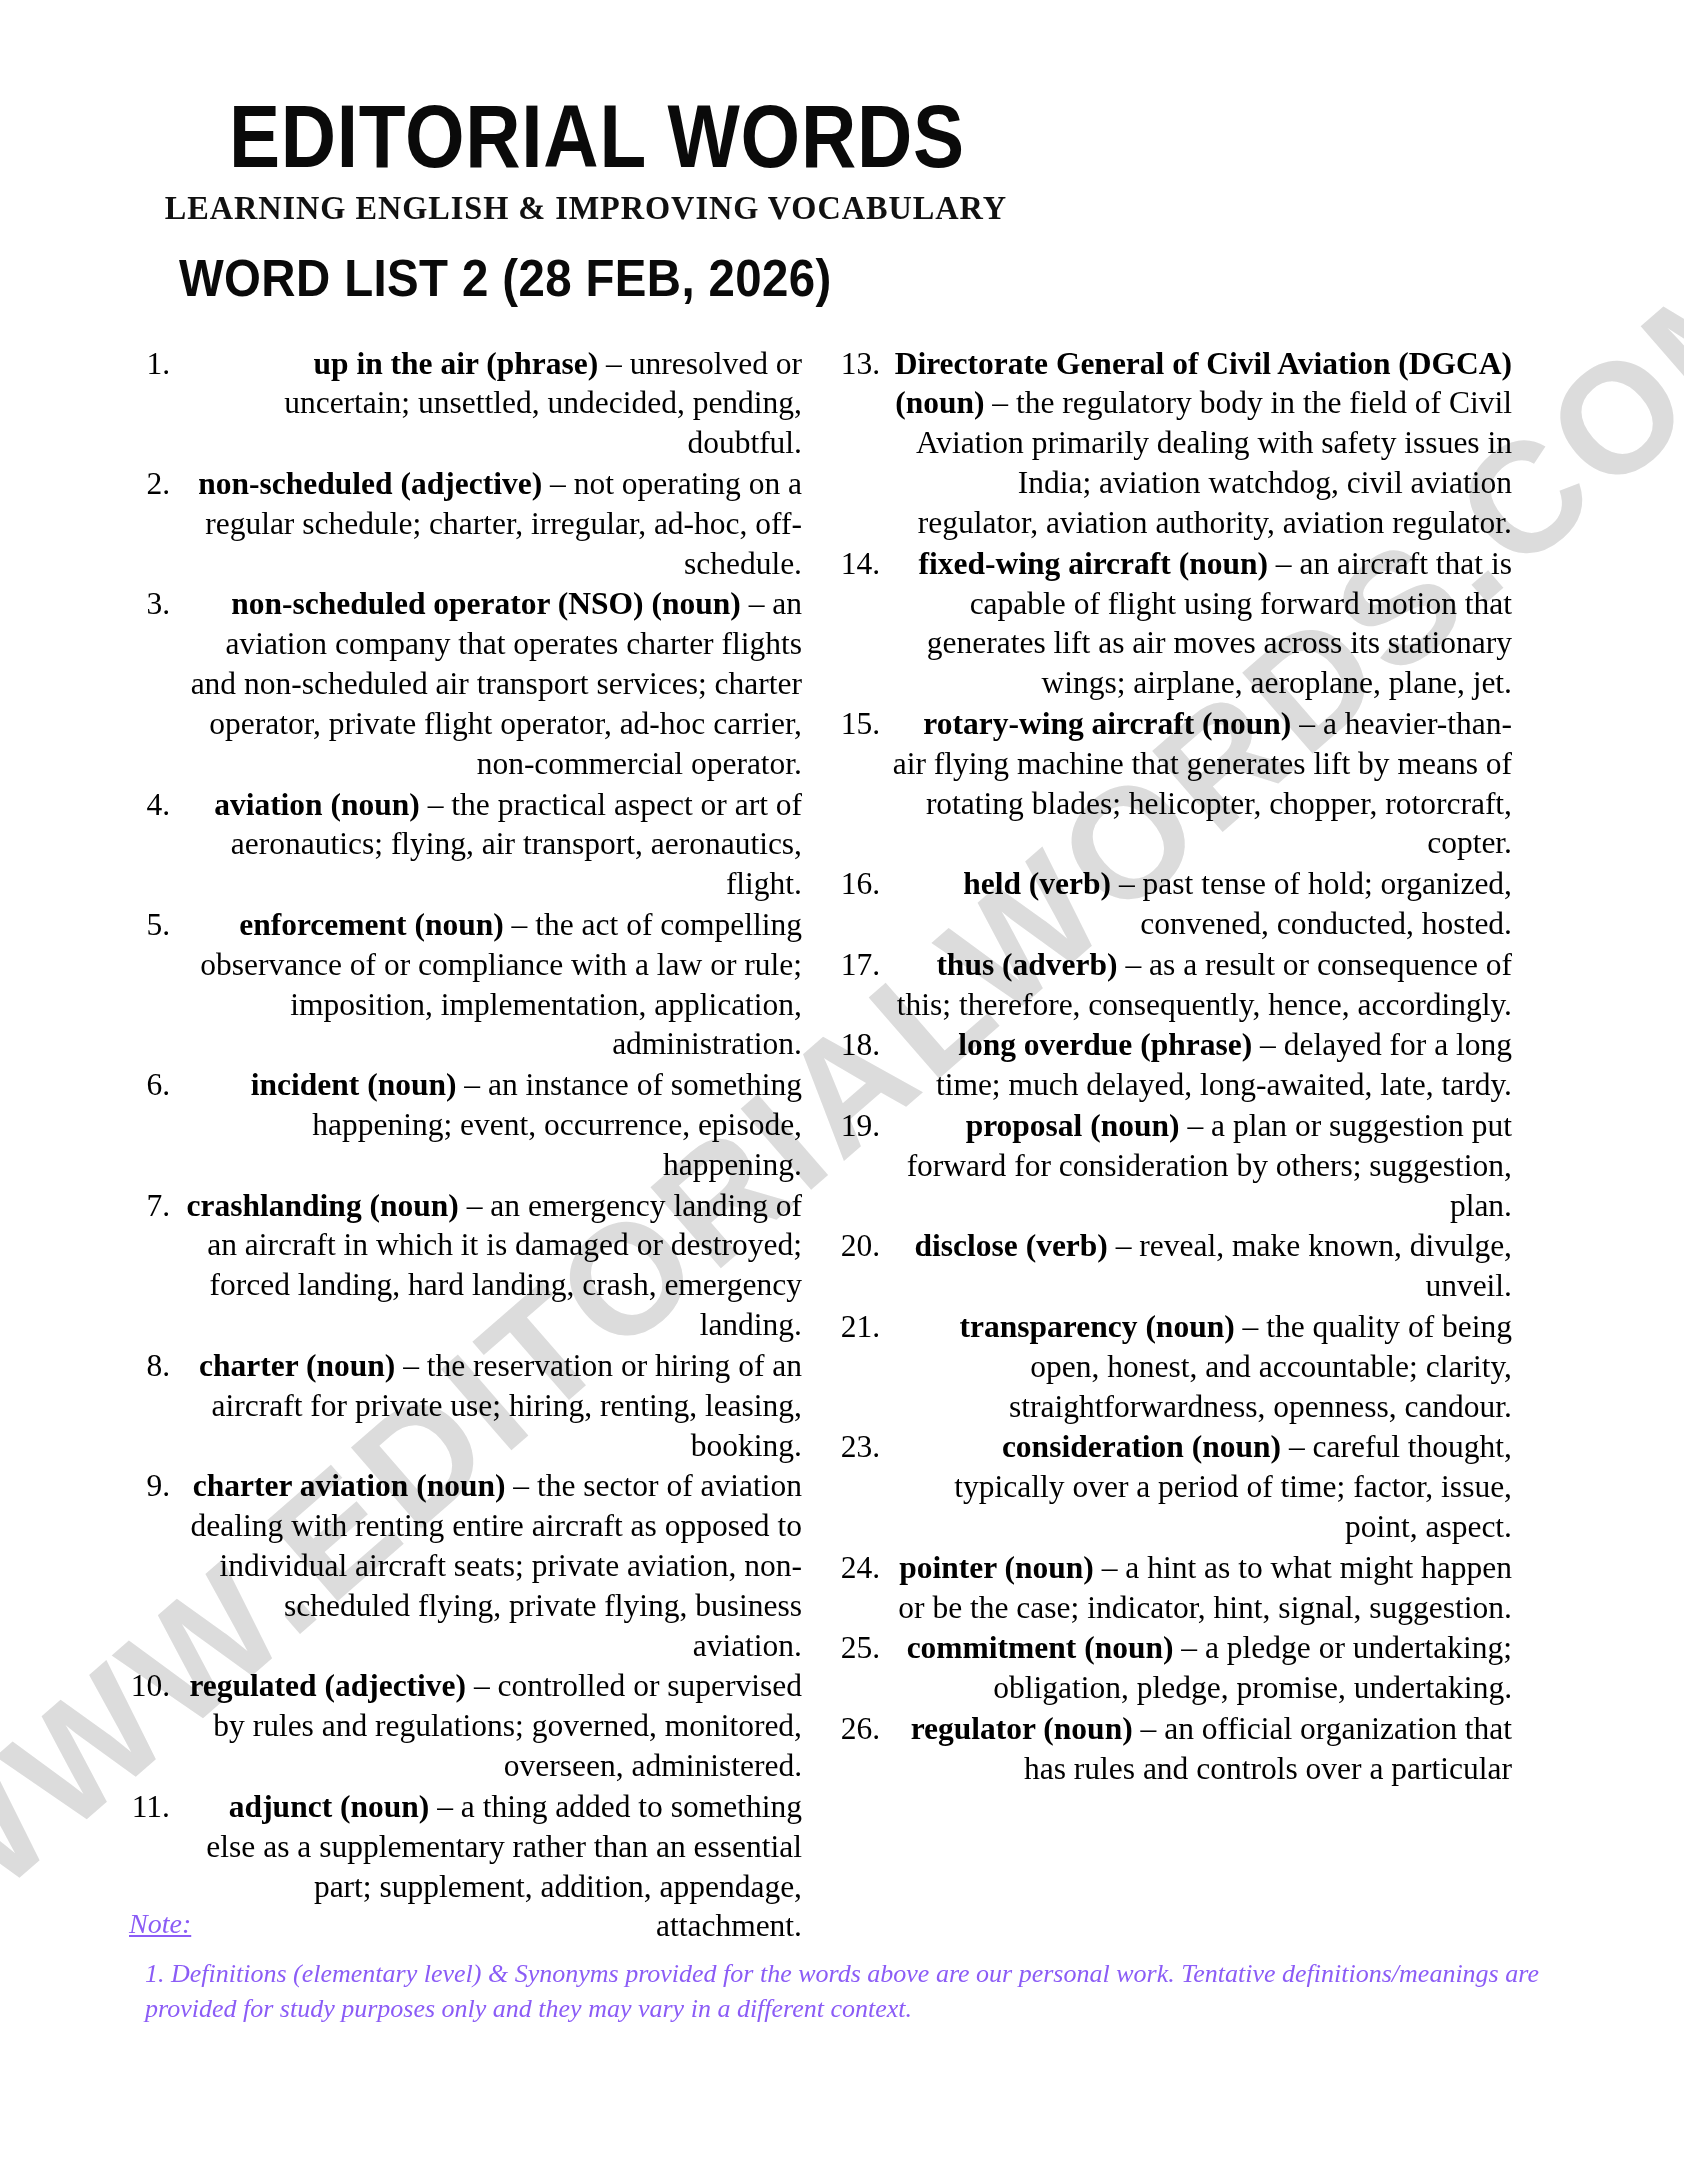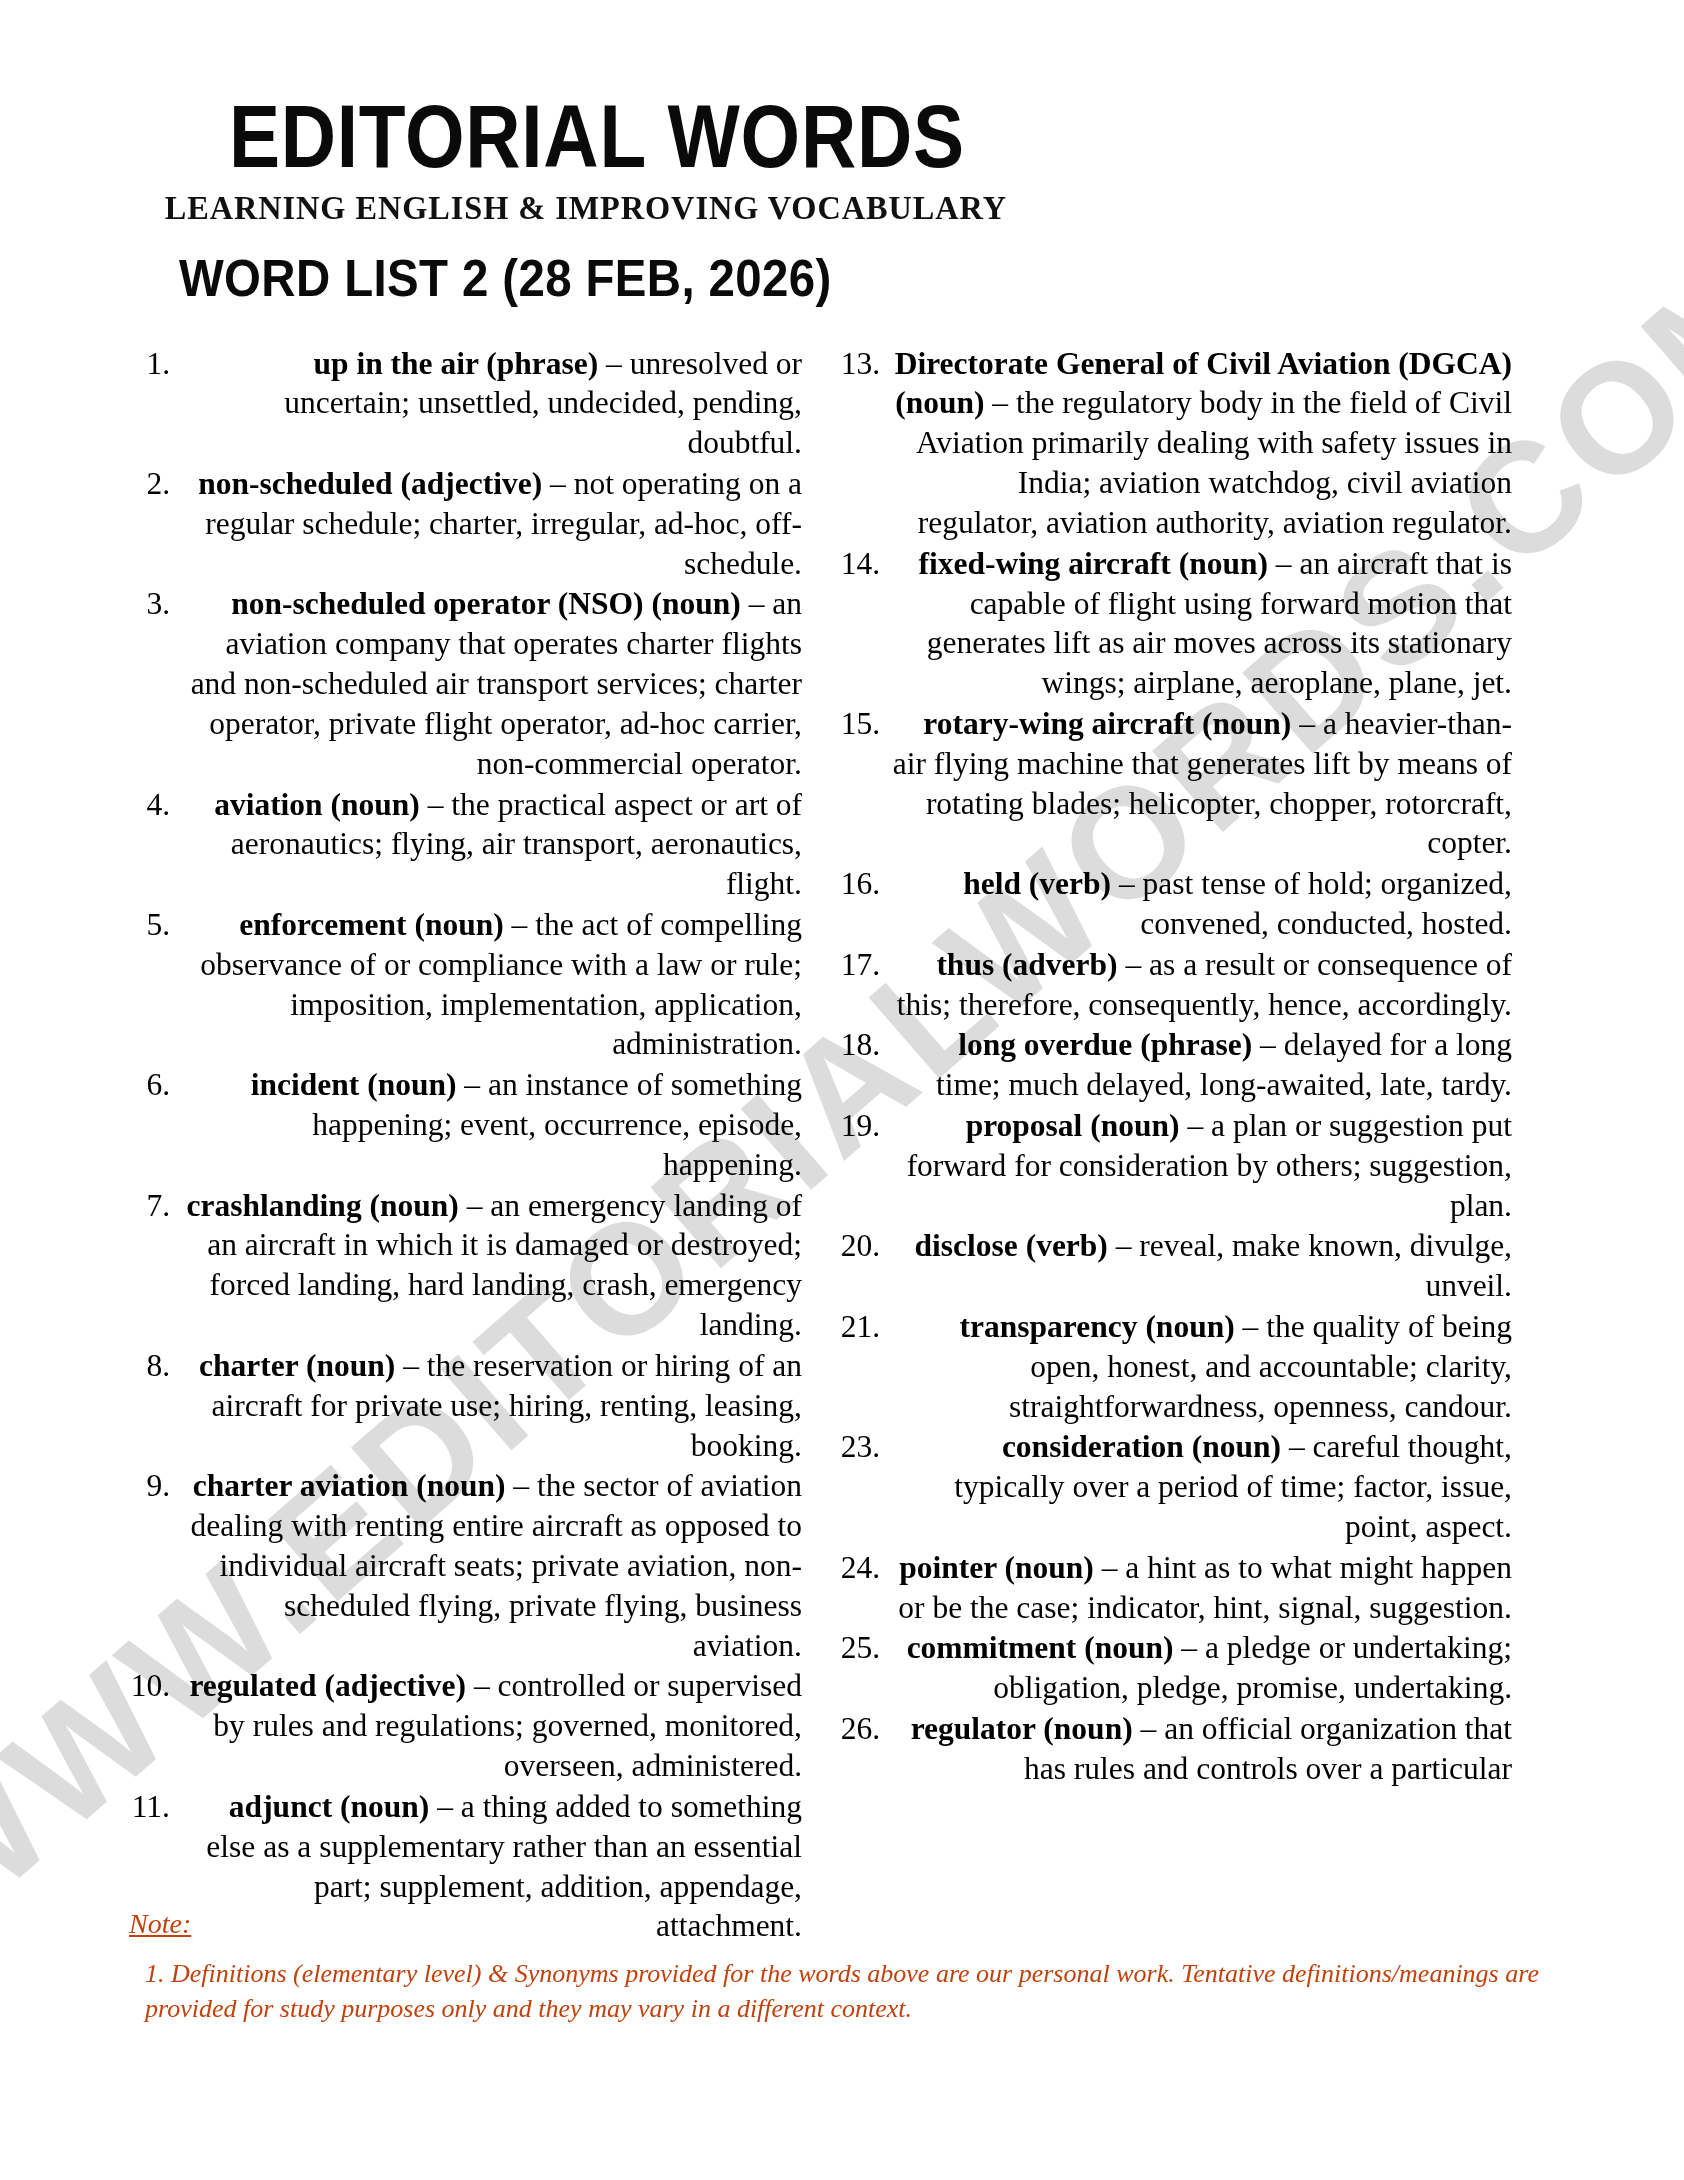--- a/index.html
+++ b/index.html
@@ -125,21 +125,21 @@
     font-weight: 700;
   }
 
   
   .note-block {
     position: absolute;
     left: 129px;
     right: 119px;
     top: 1906px;
     font-style: italic;
-    color: #c2410c;
+    color: #8b5cf6;
   }
   .note-label {
     font-size: 28px;
     text-decoration: underline;
     line-height: 1.25;
     margin: 0 0 2.6px 0;
   }
   .note-line {
     font-size: 26px;
     line-height: 1.33;

